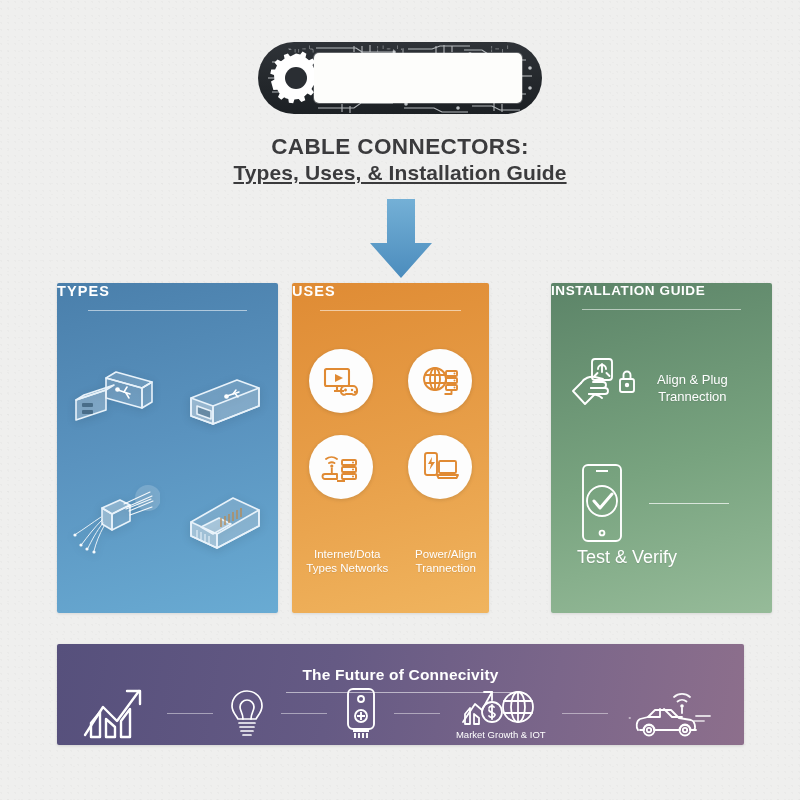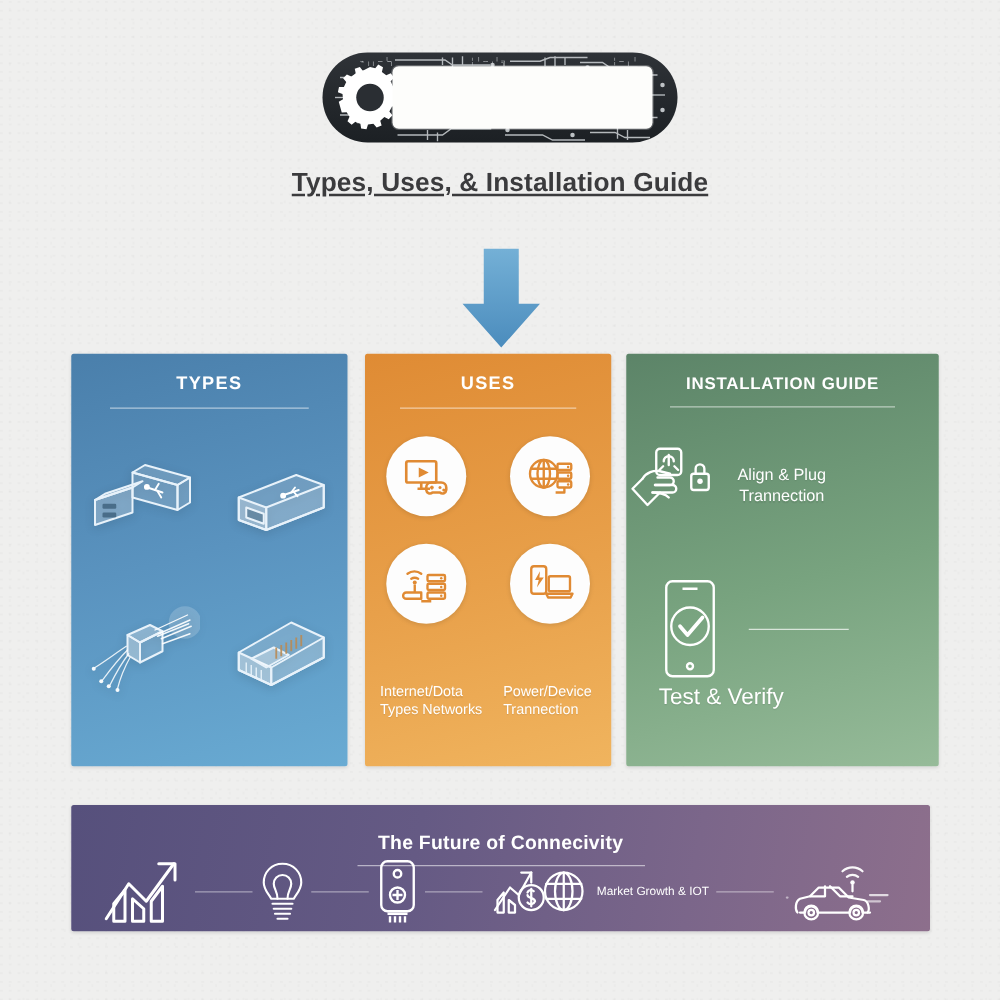--- a/index.html
+++ b/index.html
@@ -56,26 +56,26 @@
   .col {
     position: absolute; top: 283px; height: 330px;
     border-radius: 2px;
     box-shadow: 0 1px 3px rgba(0,0,0,0.10);
     overflow: hidden;
   }
   .col-types { left: 57px; width: 221px;
     background: linear-gradient(165deg, #4a7fab 0%, #5a93bf 48%, #69abd3 100%); }
   .col-uses  { left: 292px; width: 197px;
     background: linear-gradient(165deg, #df8b34 0%, #e8a04a 55%, #f0b45e 100%); }
-  .col-install { left: 501px; width: 250px;
+  .col-install { left: 551px; width: 221px;
     background: linear-gradient(165deg, #5c8468 0%, #78a37f 55%, #96bb99 100%); }
 
   .col-title {
-    text-align: center; color: #ffffff; font-weight: bold;
-    font-size: 14.5px; letter-spacing: 1.1px; margin-top: 16px;
+    text-align: left; color: #ffffff; font-weight: bold;
+    font-size: 14.5px; letter-spacing: 1.1px; margin-top: 0;
   }
   .col-title.small { font-size: 13.5px; letter-spacing: 0.6px; }
   .col-rule {
     height: 1px; background: rgba(255,255,255,0.55);
     margin: 11px auto 0; width: 72%;
   }
 
   
   .types-grid {
     position: absolute; top: 62px; left: 0; width: 100%;
@@ -90,27 +90,27 @@
     display: grid; grid-template-columns: 1fr 1fr;
     row-gap: 22px; justify-items: center;
   }
   .circ {
     width: 64px; height: 64px; border-radius: 50%;
     background: #fdfdfd; display: flex; align-items: center; justify-content: center;
     box-shadow: 0 1px 4px rgba(0,0,0,0.13);
   }
   .circ svg { width: 40px; height: 40px; }
   .uses-label {
-    color: #fff; font-size: 11.5px; line-height: 14px;
+    text-align: center; color: #fff; font-size: 11.5px; line-height: 14px;
     margin-top: 6px; text-shadow: 0 1px 1px rgba(0,0,0,0.10); padding-left: 12px;
   }
 
   
   .inst-row { position: absolute; left: 0; width: 100%; display: flex; align-items: center; }
-  .inst-row-1 { top: 70px; padding-left: 1px; }
+  .inst-row-1 { top: 70px; padding-left: 18px; }
   .inst-row-2 { top: 178px; padding-left: 22px; }
   .inst-icon { width: 78px; height: 70px; flex: 0 0 auto; }
   .inst-icon.phone { width: 58px; height: 84px; }
   .inst-text {
     color: #ffffff; font-size: 13px; line-height: 17px; text-align: center;
     margin-left: 10px; text-shadow: 0 1px 1px rgba(0,0,0,0.10);
   }
   .inst-line { height: 1px; background: rgba(255,255,255,0.7); width: 80px; margin-left: 18px; }
   .inst-caption {
     position: absolute; top: 264px; left: 26px;
@@ -128,21 +128,21 @@
   .footer-title {
     text-align: center; color: #ffffff; font-weight: bold;
     font-size: 15.5px; letter-spacing: 0.2px; margin-top: 22px;
   }
   .footer-rule { height: 1px; background: rgba(255,255,255,0.55); width: 230px; margin: 8px auto 0; }
   .footer-icons {
     position: absolute; top: 38px; left: 0; width: 100%; height: 62px;
     display: flex; align-items: center; justify-content: space-between;
     padding: 0 22px;
   }
-  .fi { display: flex; flex-direction: row; align-items: center; justify-content: center; }
+  .fi { display: flex; flex-direction: column; align-items: center; justify-content: center; }
   .fi svg { display: block; }
   .fi-label { color: #ffffff; font-size: 9.5px; margin-top: 1px; white-space: nowrap; }
   .connector-dash { width: 46px; height: 1px; background: rgba(255,255,255,0.45); }
 </style>
 </head>
 <body>
 
 <div id="page">
 
   <div class="banner">
@@ -190,20 +190,21 @@
       </g>
     </svg>
     <svg class="gear" viewBox="0 0 56 56">
       <path fill="#ffffff" d="M28 3.5l4.2 1.1 2.4-3.0 3.8 2.2-0.9 3.8 3.5 2.6 3.6-1.6 2.6 3.5-2.7 2.8 1.8 4.0 3.9 0.3 0.7 4.3-3.7 1.5-0.1 4.4 3.5 1.8-1.1 4.2-3.9-0.2-2.1 3.9 2.4 3.1-2.9 3.2-3.5-1.8-3.3 2.9 1.1 3.8-4.0 1.7-2.6-3.0-4.3 0.6-1.2 3.7-4.3-0.5-0.6-3.9-4.0-1.6-3.0 2.5-3.3-2.8 1.6-3.6-2.3-3.7-3.9 0.2L3 31.4l3.4-2-0.4-4.3-3.7-1.3 0.9-4.2 3.9-0.1 1.9-3.9-2.5-3.0 3.0-3.1 3.5 1.7 3.6-2.5-0.8-3.8 4.1-1.4 2.3 3.1z"></path>
       <circle cx="28" cy="28" r="11" fill="#2a2e33"></circle>
     </svg>
     <div class="banner-inner"></div>
   </div>
 
   <div class="title-wrap">
+    <div class="title-line1">CABLE CONNECTORS:</div>
     <div class="title-line2">Types, Uses, &amp; Installation Guide</div>
   </div>
 
   <svg class="arrow" viewBox="0 0 86 84">
     <defs>
       <linearGradient id="arrGrad" x1="0" y1="0" x2="0" y2="1">
         <stop offset="0%" stop-color="#74b0d6"></stop>
         <stop offset="100%" stop-color="#4b8cbd"></stop>
       </linearGradient>
     </defs>
@@ -390,21 +391,21 @@
         </svg>
       </div>
     </div>
 
     <div style="position:absolute; top:258px; left:0; width:100%; display:grid; grid-template-columns:1fr 1fr;">
       <div class="uses-label">
         <div>Internet/Dota</div>
         <div>Types Networks</div>
       </div>
       <div class="uses-label">
-        <div>Power/Device</div>
+        <div>Power/Align</div>
         <div>Trannection</div>
       </div>
     </div>
   </div>
 
   <div class="col col-install">
     <div class="col-title small">INSTALLATION GUIDE</div>
     <div class="col-rule"></div>
 
     <div class="inst-row inst-row-1">

